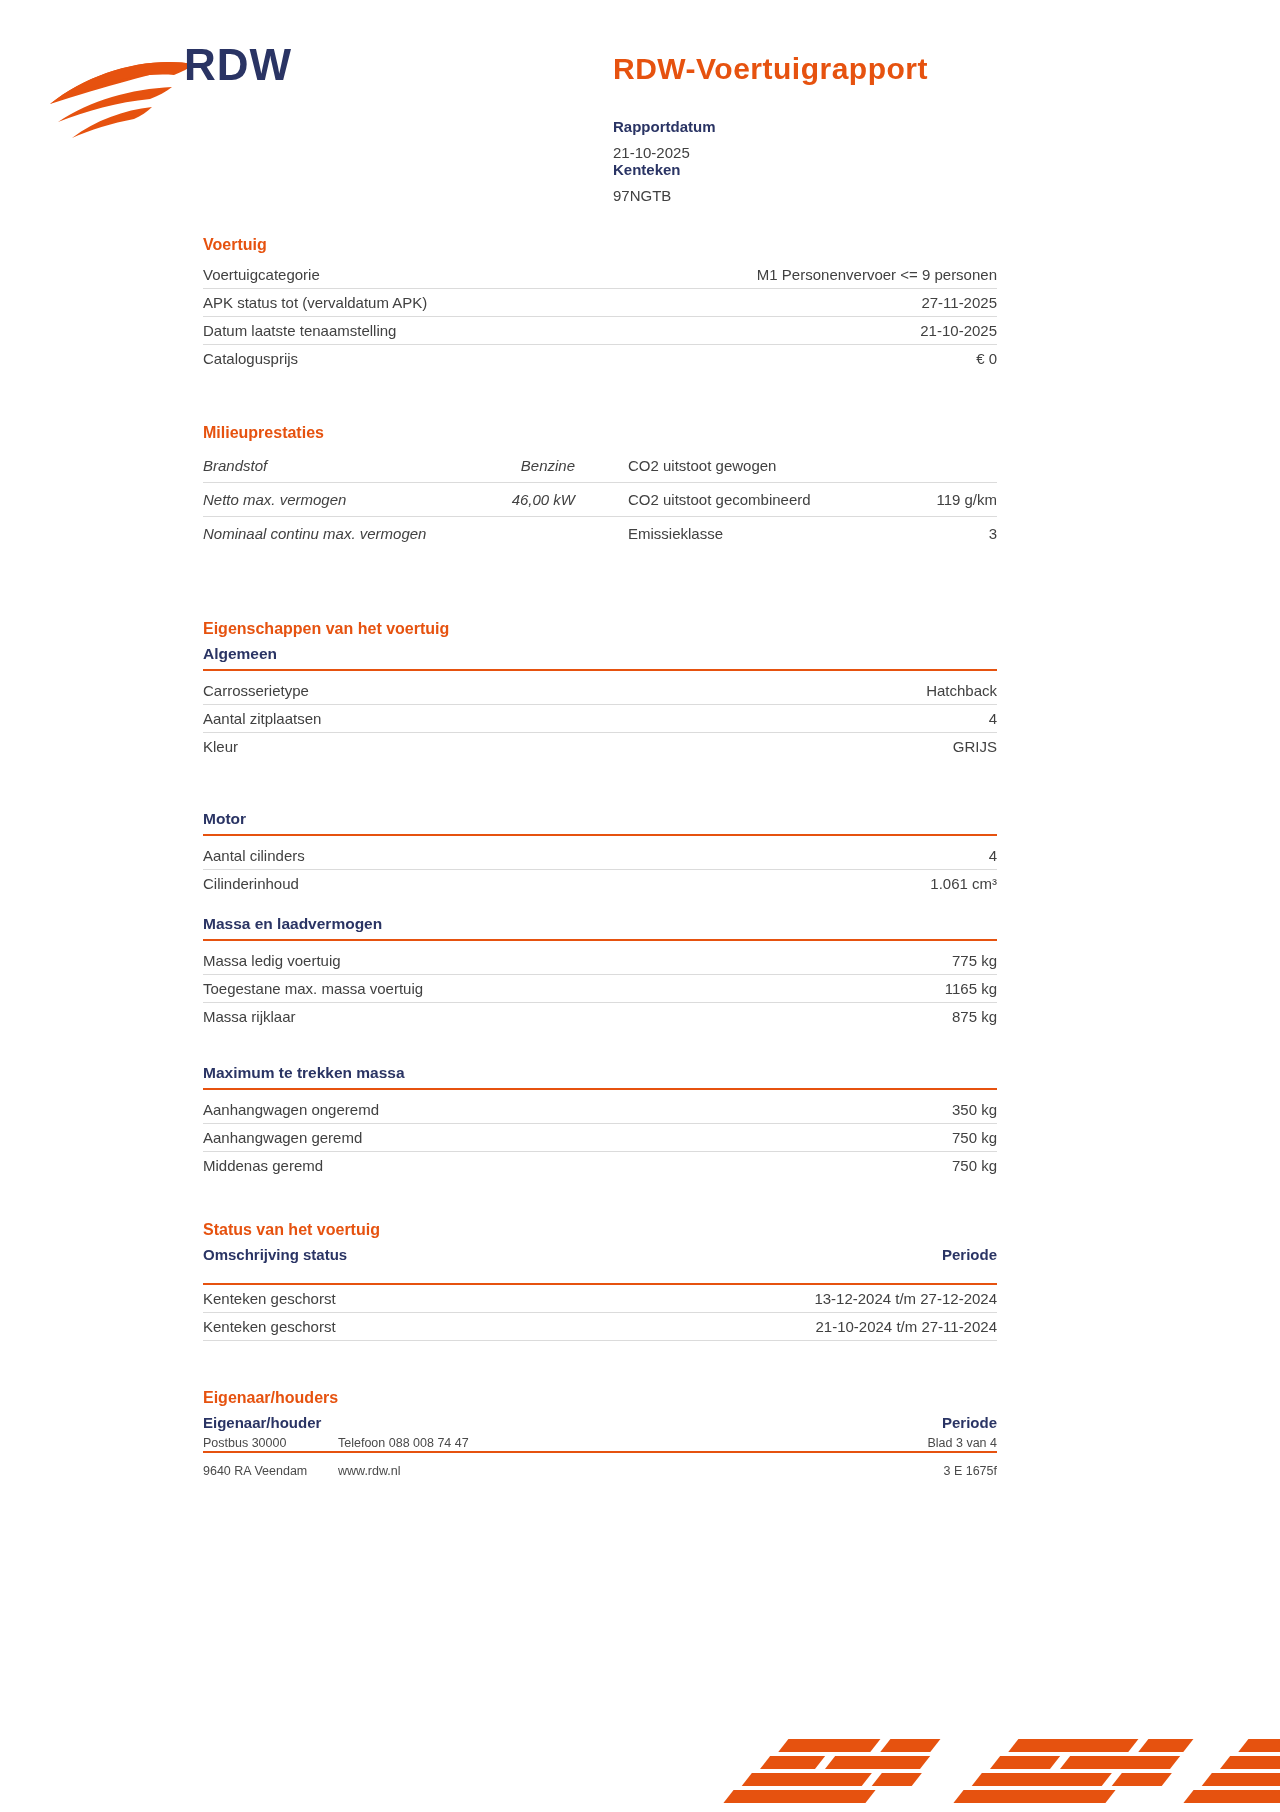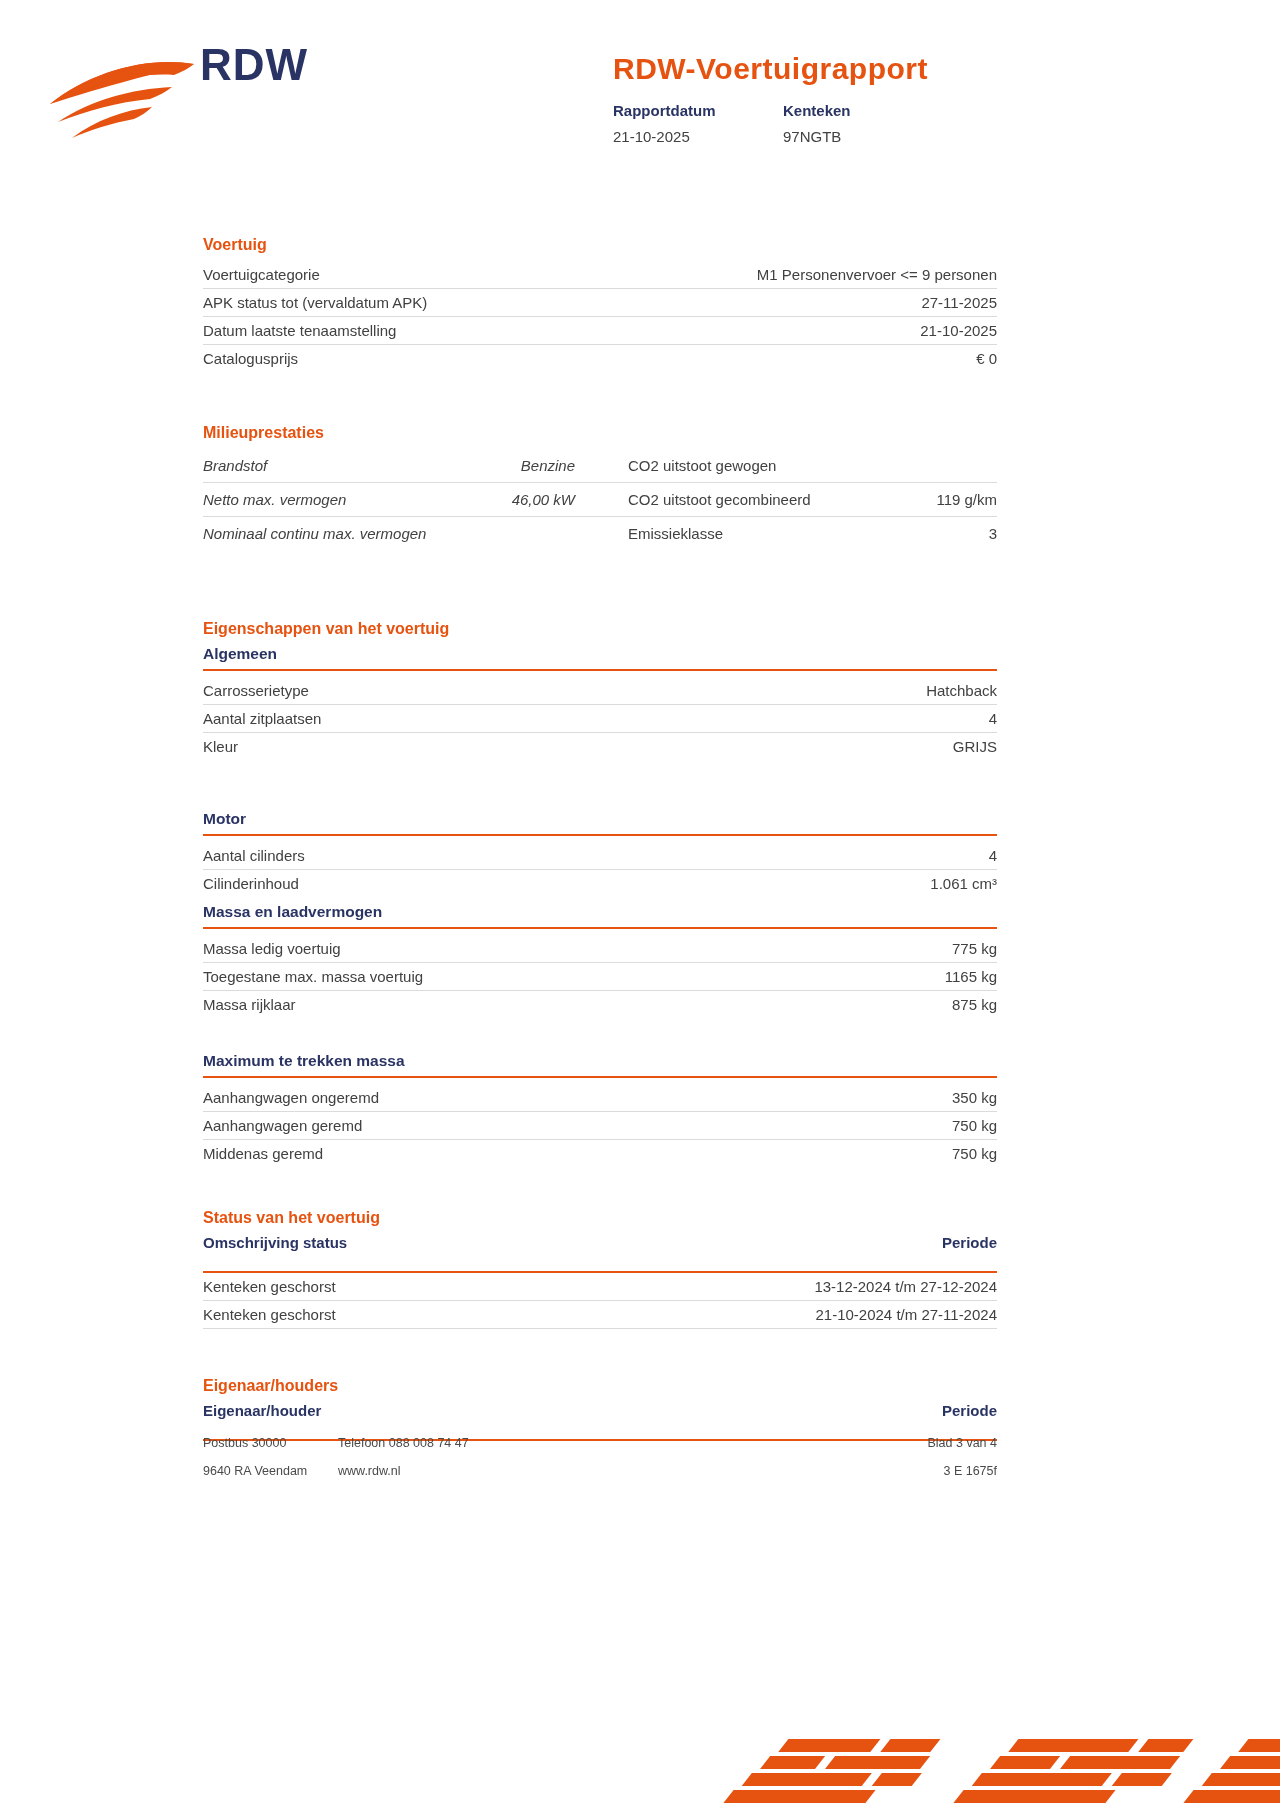--- a/index.html
+++ b/index.html
@@ -12,28 +12,28 @@
   html,body{background:#fff;}
   body{
     width:1280px;height:1812px;position:relative;overflow:hidden;
     font-family:"Liberation Sans",sans-serif;color:var(--text);
   }
   .page{position:absolute;inset:0;background:#fff;}
 
   
   .logo-mark{position:absolute;left:46px;top:58px;width:150px;height:85px;}
   .logo-text{
-    position:absolute;left:200px;top:40px;font-size:44px;font-weight:bold;
+    position:absolute;left:184px;top:40px;font-size:44px;font-weight:bold;
     color:var(--navy);letter-spacing:1px;
   }
   .report-title{
     position:absolute;left:613px;top:52px;font-size:30px;font-weight:bold;
     color:var(--orange);letter-spacing:0.5px;
   }
-  .report-meta{position:absolute;left:613px;top:102px;display:flex;}
+  .report-meta{position:absolute;left:613px;top:118px;display:flex;flex-direction:column;}
   .meta-col{width:170px;}
   .meta-col.second{width:auto;}
   .meta-label{font-weight:bold;color:var(--navy);font-size:15px;}
   .meta-value{margin-top:9px;font-size:15px;color:var(--text);}
 
   
   .content{position:absolute;left:203px;top:220px;width:794px;}
   .section-heading{
     color:var(--orange);font-weight:bold;font-size:16px;margin-bottom:7px;
   }
@@ -55,21 +55,21 @@
   .mrow{display:flex;justify-content:space-between;border-bottom:1px solid var(--line);
         padding:8px 0;font-size:15px;min-height:33px;align-items:center;}
   .mrows .mrow:last-child{border-bottom:none;}
   .mcol{display:flex;justify-content:space-between;}
   .mcol.left{width:372px;font-style:italic;}
   .mcol.right{width:369px;}
 
   
   .subsection{margin-top:50px;}
   .subsection.first{margin-top:4px;}
-  .subsection.tight{margin-top:6px;}
+  .subsection.tight{margin-top:18px;}
   .subsection.mid{margin-top:34px;}
   .sub-title{
     font-weight:bold;color:var(--navy);font-size:15.5px;
     padding-bottom:6px;border-bottom:2px solid var(--orange);
   }
   .sub-rows{margin-top:6px;}
 
   
   .cols-header{
     display:flex;justify-content:space-between;font-weight:bold;color:var(--navy);

